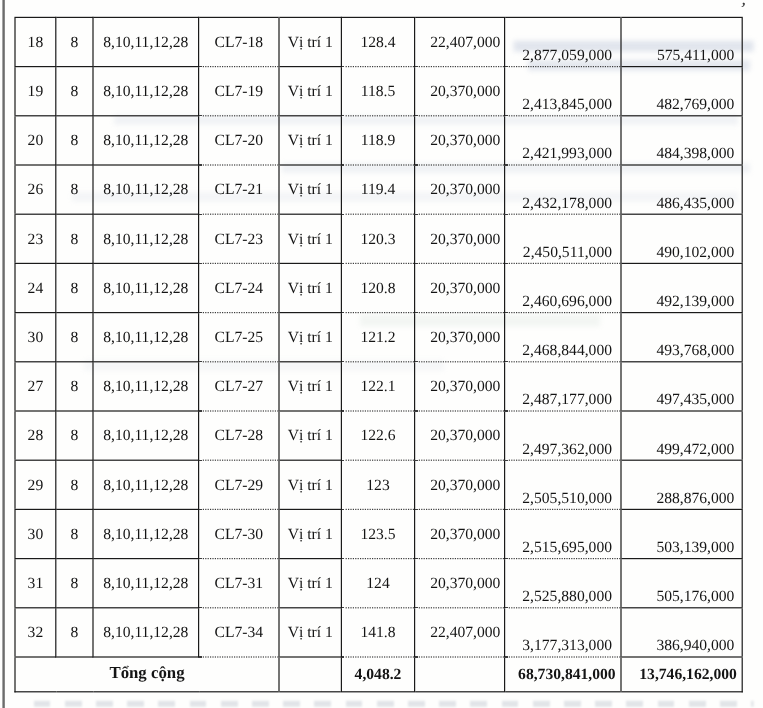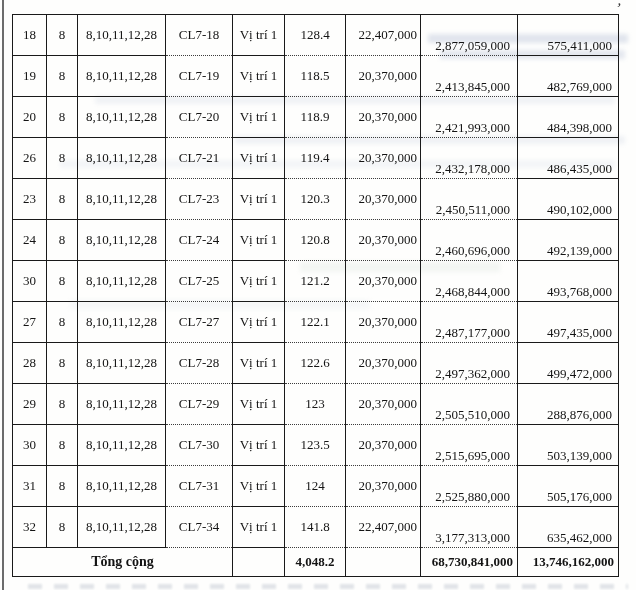--- a/index.html
+++ b/index.html
@@ -235,21 +235,21 @@
 
   <tr class="data-row last">
     <td class="ctr sol">32</td>
     <td class="ctr sol">8</td>
     <td class="ctr sol">8,10,11,12,28</td>
     <td class="ctr dot">CL7-34</td>
     <td class="ctr sol">Vị trí 1</td>
     <td class="ctr dot">141.8</td>
     <td class="num-mid dot">22,407,000</td>
     <td class="num-low dot">3,177,313,000</td>
-    <td class="num-top sol">635,462,000</td>
+    <td class="num-top sol">386,940,000</td>
   </tr>
 <tr class="total-row">
       <td class="total-label" colspan="4">Tổng cộng</td>
       <td></td>
       <td class="total-area">4,048.2</td>
       <td></td>
       <td class="total-num">68,730,841,000</td>
       <td class="total-num">13,746,162,000</td>
     </tr>
   </tbody>

